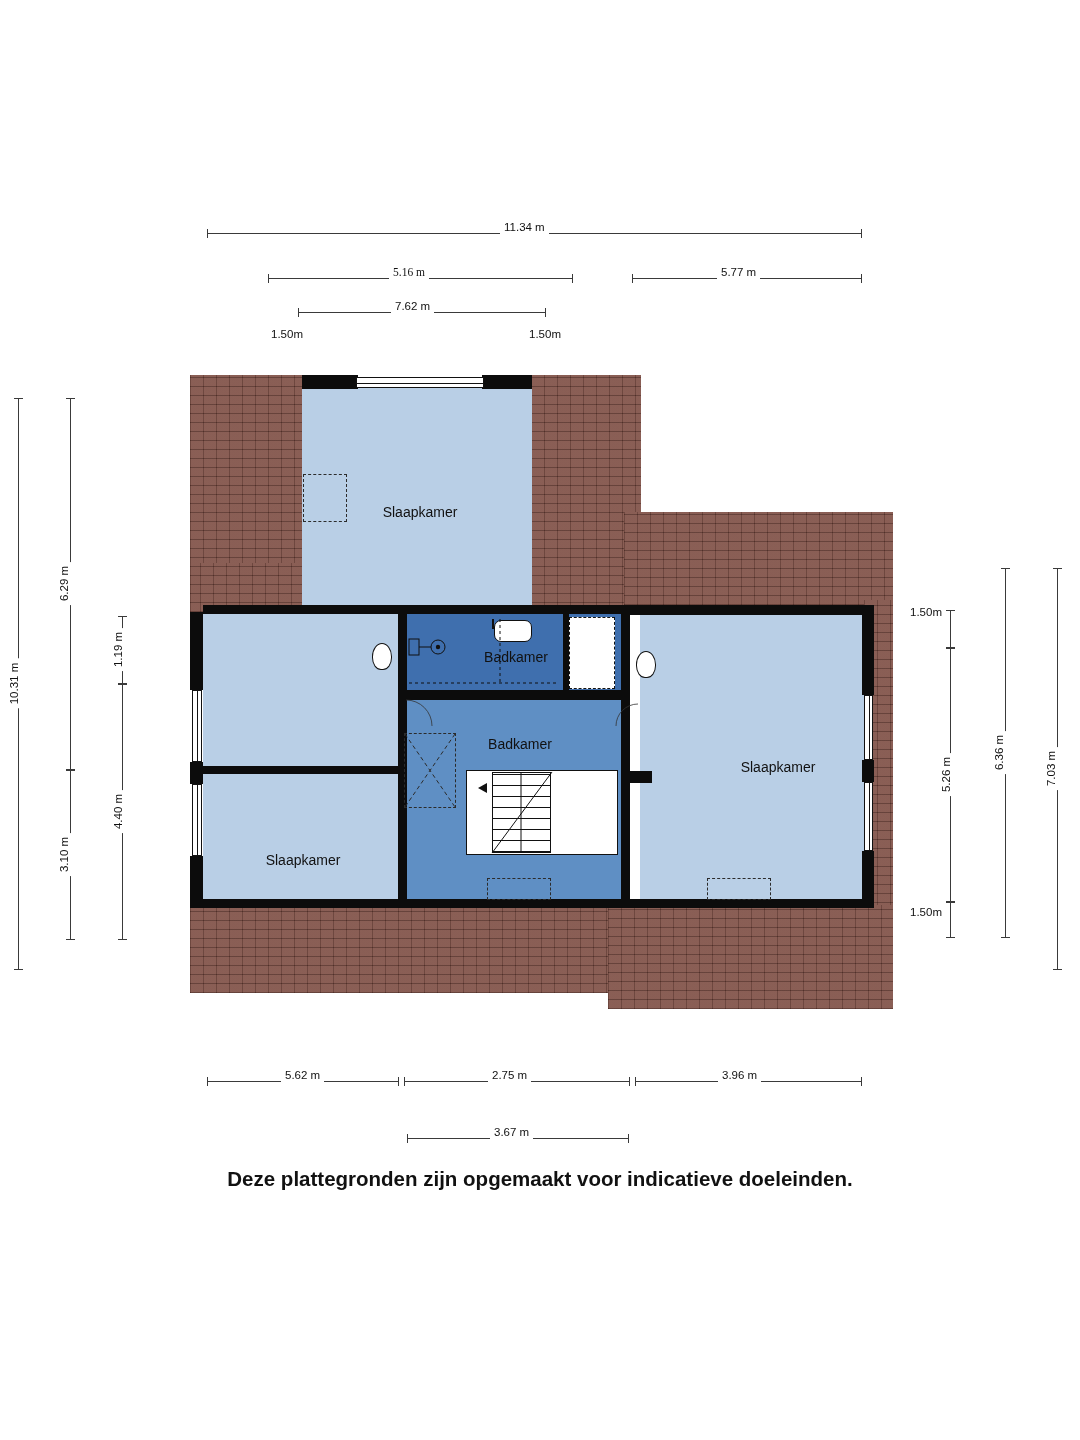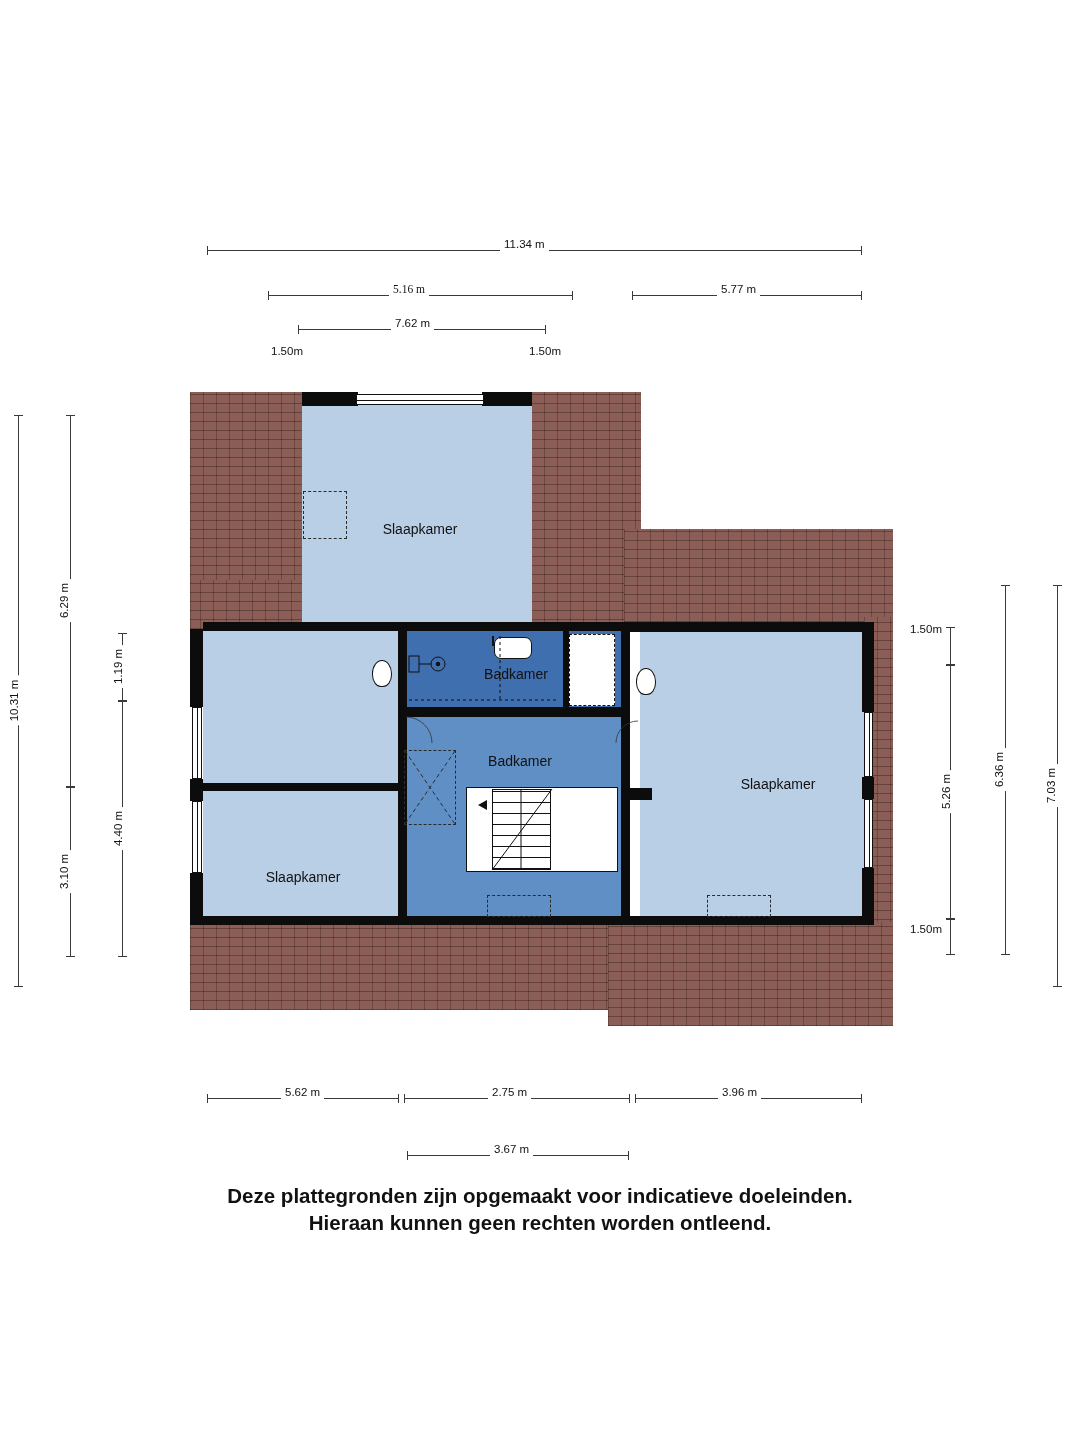--- a/index.html
+++ b/index.html
@@ -10,21 +10,21 @@
   body {
     width: 1080px;
     height: 1440px;
     position: relative;
     font-family: "Liberation Sans", sans-serif;
     color: #1a1a1a;
     overflow: hidden;
   }
   .plan {
     position: absolute;
-    left: 0; top: 17px;
+    left: 0; top: 0;
     width: 1080px;
     height: 1106px;
   }
 
   
   .dim-h {
     position: absolute;
     height: 1px;
     background: #3a3a3a;
   }
@@ -327,15 +327,14 @@
     <line x1="1" y1="66" x2="148" y2="66" stroke="#111" stroke-width="1" stroke-dasharray="3 3"></line>
     <line x1="92" y1="2" x2="92" y2="66" stroke="#111" stroke-width="1" stroke-dasharray="3 3"></line>
   </svg>
 
   <svg style="position:absolute; left:190px; top:600px; width:700px; height:320px;">
     <path d="M 216 100 A 26 26 0 0 1 242 126" fill="none" stroke="#333" stroke-width="0.8"></path>
     <path d="M 448 104 A 22 22 0 0 0 426 126" fill="none" stroke="#333" stroke-width="0.8"></path>
   </svg>
 
   <div class="disclaimer" style="top:1165px;">Deze plattegronden zijn opgemaakt voor indicatieve doeleinden.</div>
-  <div class="disclaimer" style="top:1192px;">Hieraan kunnen geen rechten worden ontleend.</div>
 
 </div>
 
 </body></html>

